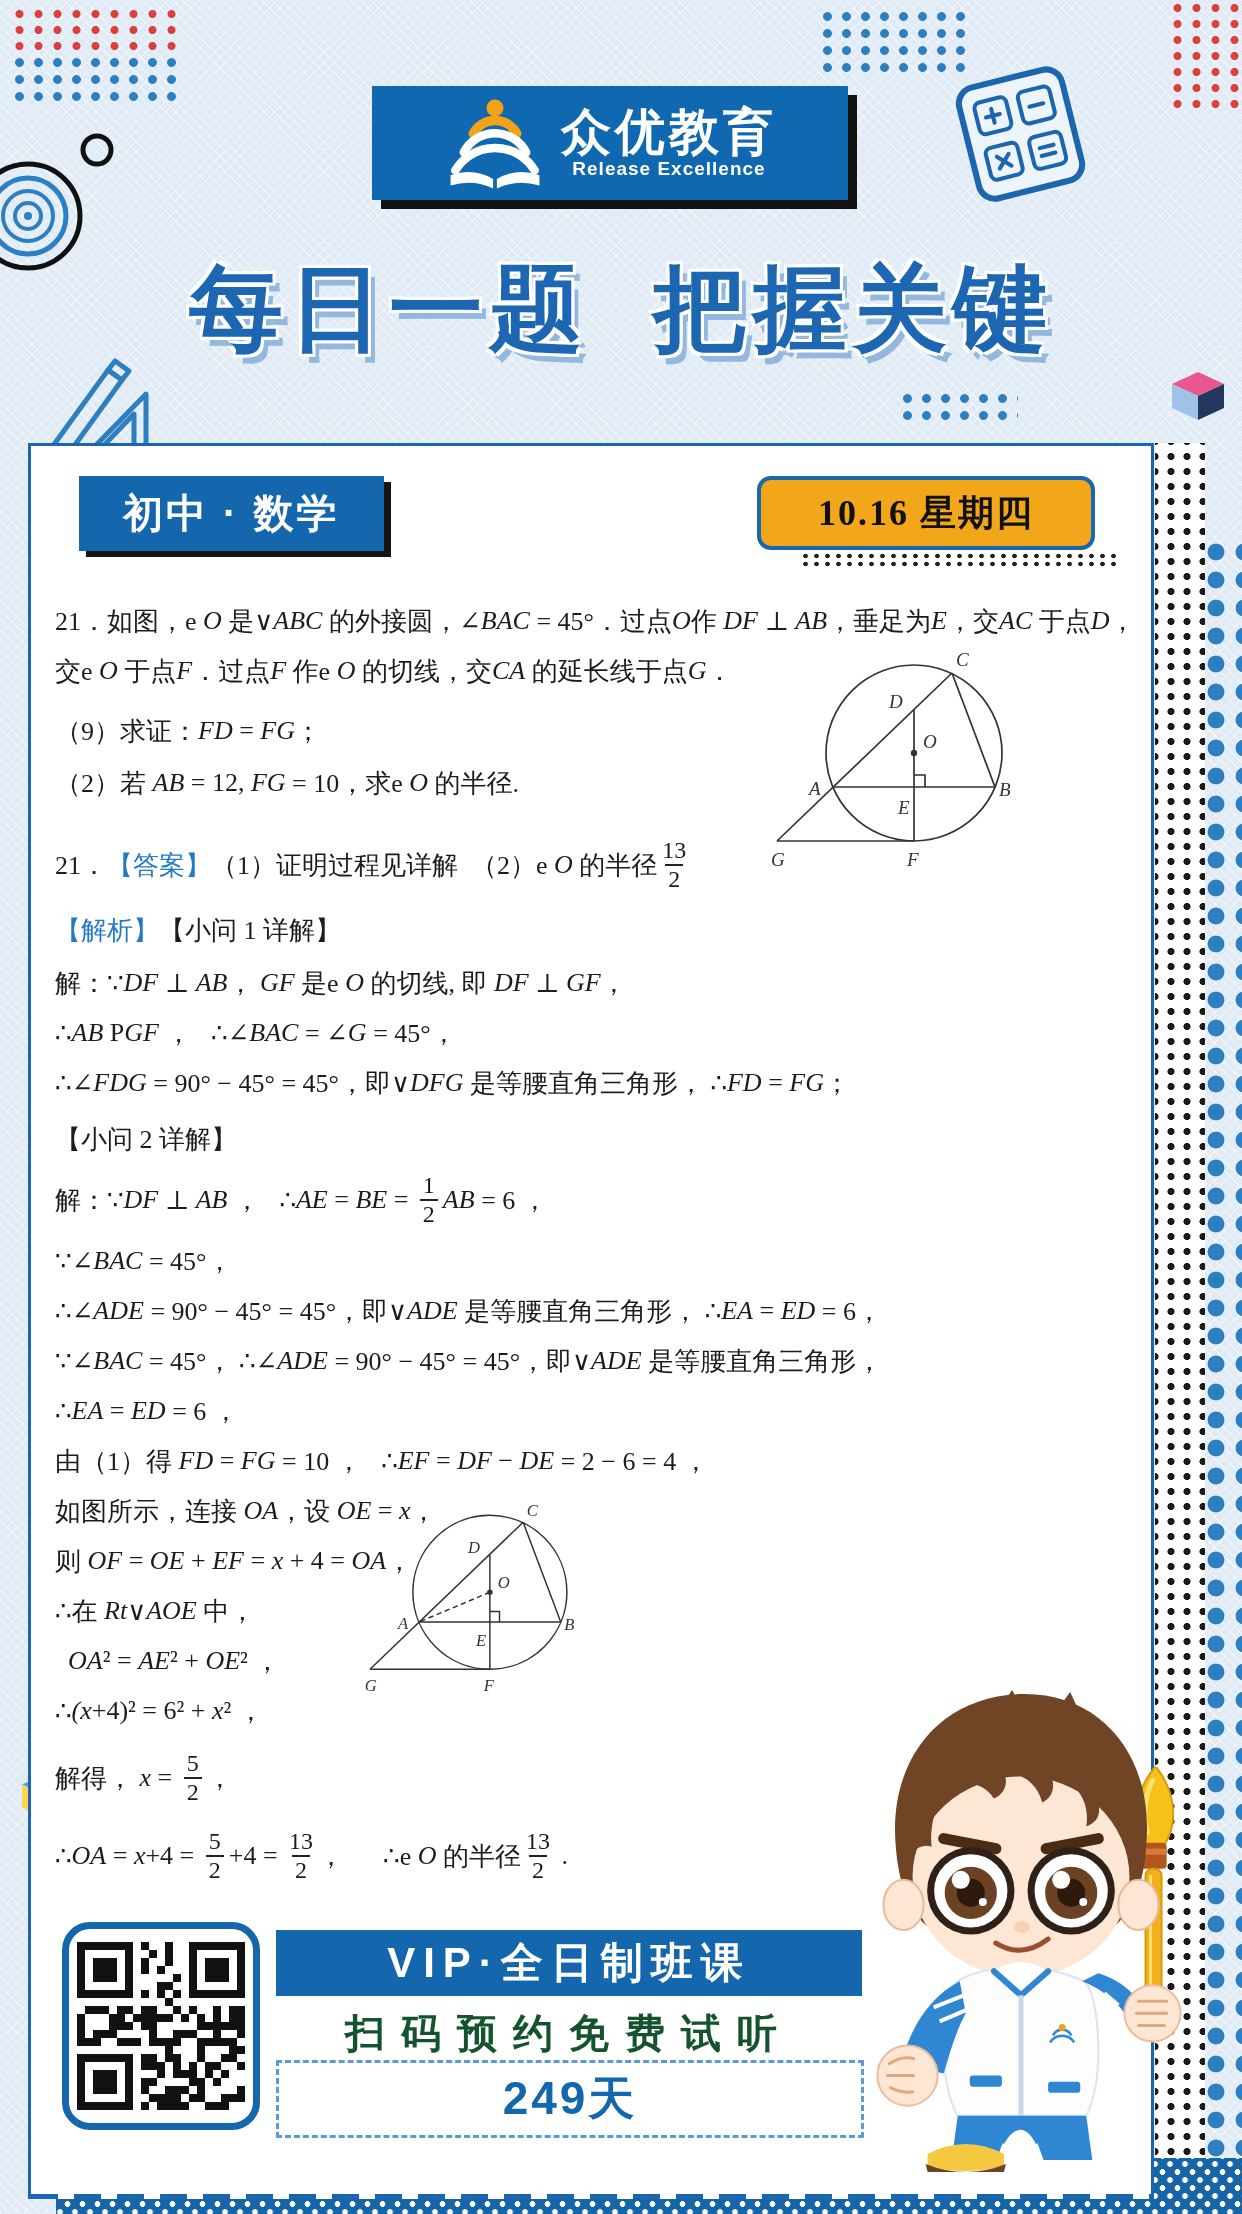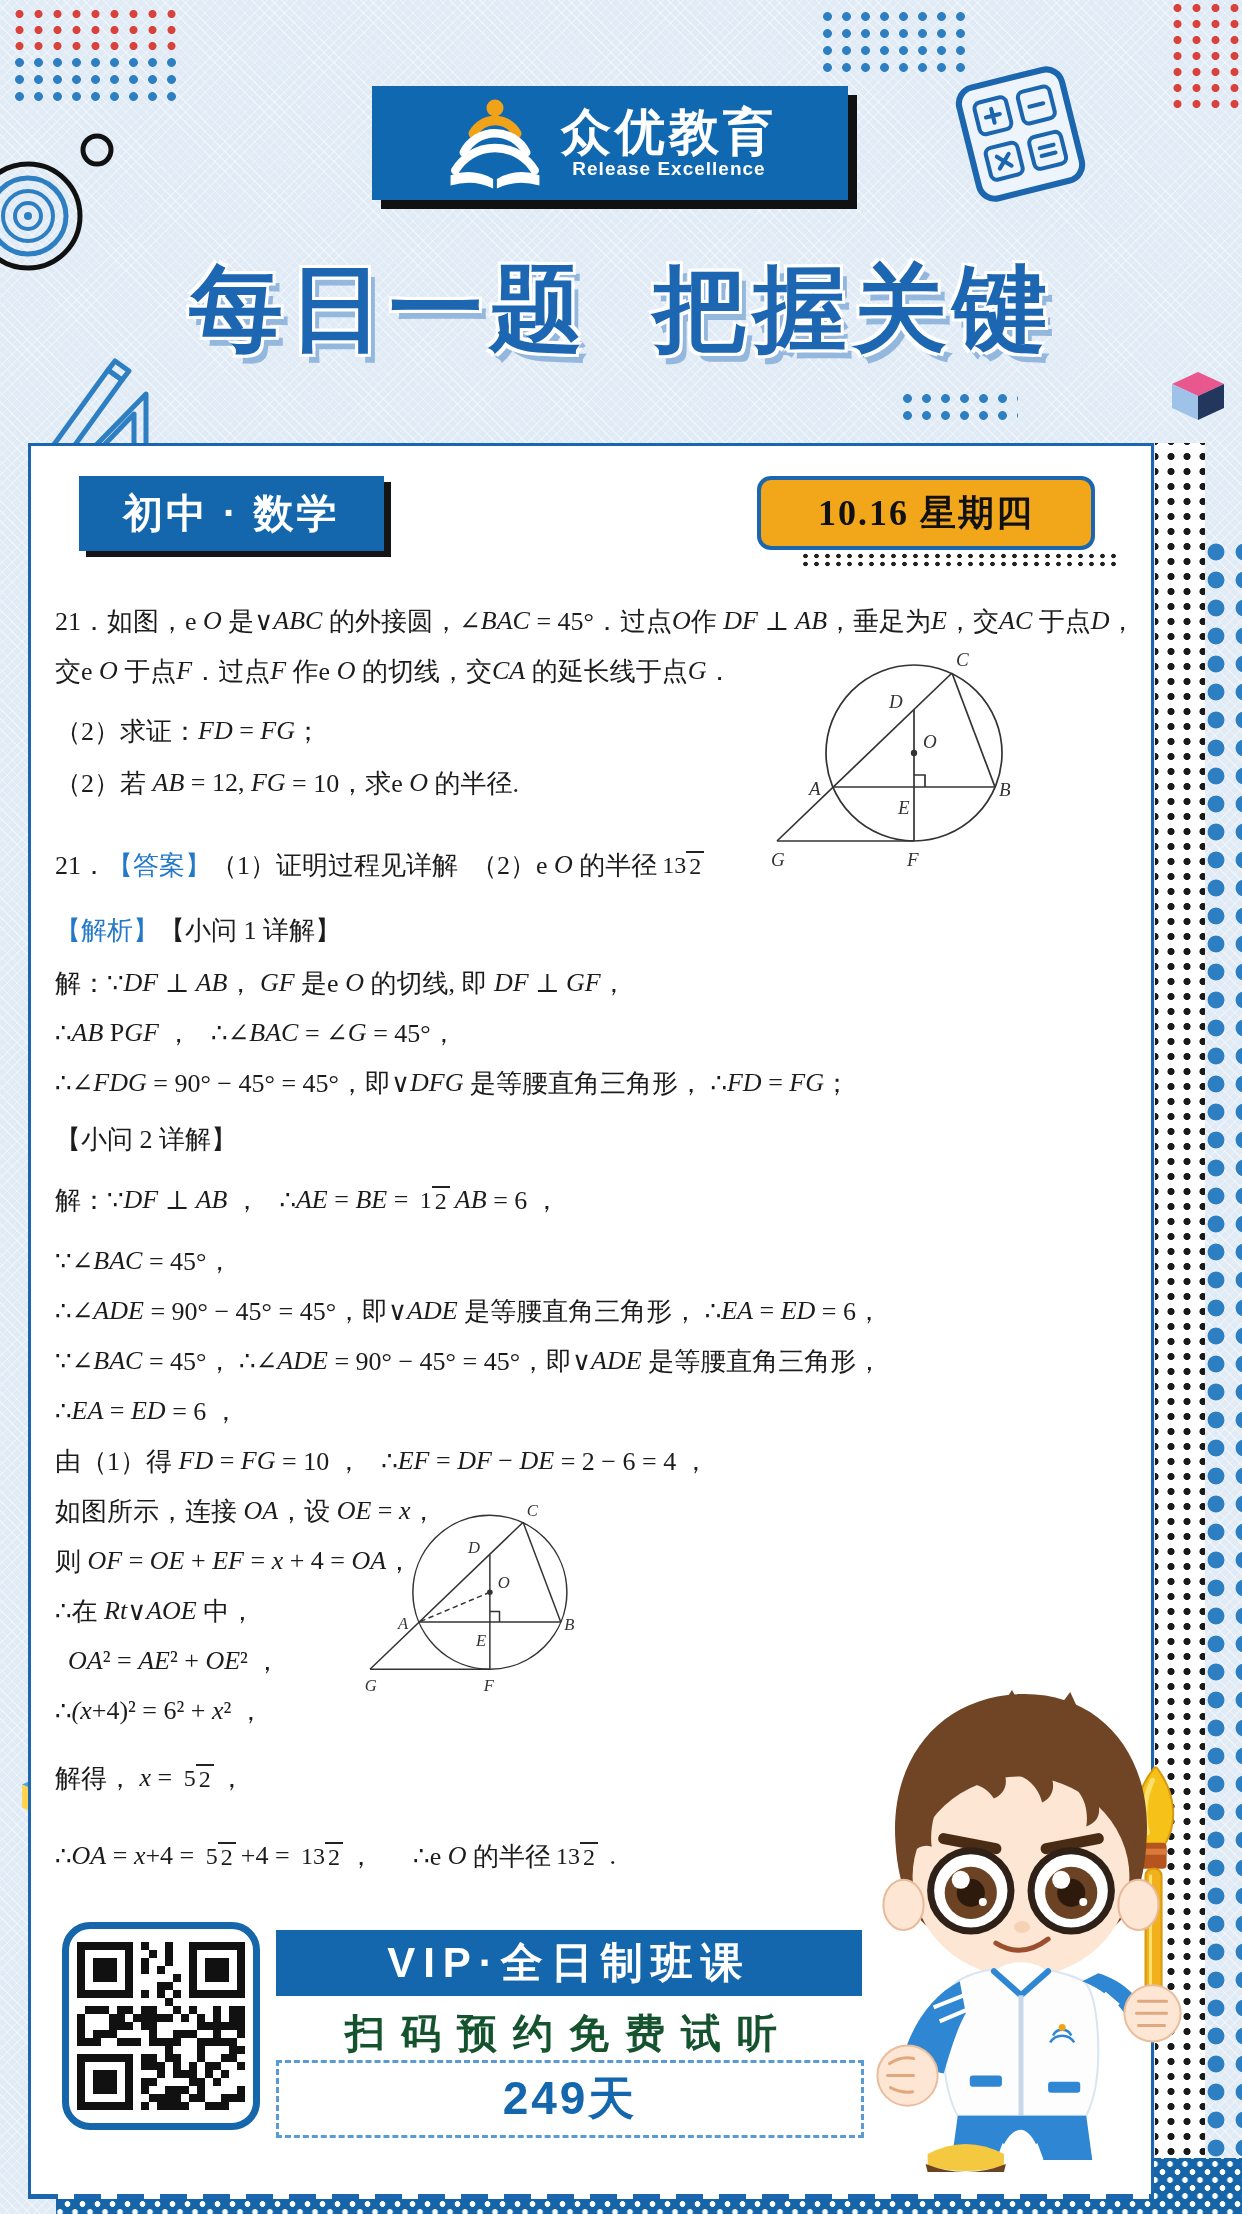--- a/index.html
+++ b/index.html
@@ -36,21 +36,21 @@
   .subject-badge{display:inline-block;margin-left:24px;background:#1467ad;color:#fff;font-size:40px;font-weight:900;
       letter-spacing:3px;padding:10px 44px;box-shadow:7px 6px 0 #151515;}
   .date-badge{position:absolute;right:34px;top:0;width:330px;height:66px;background:#f2a71b;border:4px solid #1b66ae;
       border-radius:14px;display:flex;align-items:center;justify-content:center;color:#111;
       font-family:"Liberation Serif","DejaVu Serif",serif;font-size:36px;font-weight:700;letter-spacing:2px;}
   
   .ln{display:flex;align-items:center;white-space:pre;font-size:26px;color:#1c1c1c;
       font-family:"Liberation Serif","DejaVu Serif","DejaVu Sans",serif;}
   .mv{font-style:italic;}
   .bl{color:#2478c8;}
-  .frac{display:inline-flex;flex-direction:row;align-items:center;font-size:24px;line-height:1.12;margin:0 5px;justify-content:space-between;}
+  .frac{display:inline-flex;flex-direction:column;align-items:center;font-size:24px;line-height:1.12;margin:0 5px;justify-content:space-between;}
   .fr-bot{border-top:2px solid #222;padding:0 3px;}
   .h50{height:50px;} .h42{height:42px;} .h44{height:44px;} .h74f{height:74px;} .h72f{height:72px;} .h80f{height:80px;}
   .mt44{margin-top:44px;} .mt14{margin-top:14px;} .mt10{margin-top:10px;} .mt24{margin-top:24px;}
   .mt6{margin-top:6px;} .mt2{margin-top:2px;}
   .diagram{position:absolute;z-index:4;}
   .diagram text{font-family:"Liberation Serif","DejaVu Serif",serif;font-style:italic;font-size:19px;fill:#333;}
   
   .qr-box{position:absolute;left:62px;top:1922px;width:198px;height:208px;z-index:4;background:#fff;
       border:7px solid #1566ab;border-radius:28px;display:flex;align-items:center;justify-content:center;box-sizing:border-box;}
   .vip-bar{position:absolute;left:276px;top:1930px;width:586px;height:66px;z-index:4;background:#1467ad;
@@ -145,21 +145,21 @@
   <div class="dots dots-black-sm" style="left:800px;top:552px;width:318px;height:15px;z-index:4;"></div>
 
   <div class="card">
     <div class="badge-row">
       <span class="subject-badge">初中 · 数学</span>
       <span class="date-badge">10.16 星期四</span>
     </div>
 
     <div class="ln mt44 h50"><span>21．如图，e </span><span class="mv">O</span><span> 是∨</span><span class="mv">ABC</span><span> 的外接圆，∠</span><span class="mv">BAC</span><span> = 45°．过点</span><span class="mv">O</span><span>作 </span><span class="mv">DF</span><span> ⊥ </span><span class="mv">AB</span><span>，垂足为</span><span class="mv">E</span><span>，交</span><span class="mv">AC</span><span> 于点</span><span class="mv">D</span><span>，</span></div>
     <div class="ln h50"><span>交e </span><span class="mv">O</span><span> 于点</span><span class="mv">F</span><span>．过点</span><span class="mv">F</span><span> 作e </span><span class="mv">O</span><span> 的切线，交</span><span class="mv">CA</span><span> 的延长线于点</span><span class="mv">G</span><span>．</span></div>
-    <div class="ln mt14 h42"><span>（2）求证：</span><span class="mv">FD</span><span> = </span><span class="mv">FG</span><span>；</span></div>
+    <div class="ln mt14 h42"><span>（9）求证：</span><span class="mv">FD</span><span> = </span><span class="mv">FG</span><span>；</span></div>
     <div class="ln mt10 h42"><span>（2）若 </span><span class="mv">AB</span><span> = 12, </span><span class="mv">FG</span><span> = 10，求e </span><span class="mv">O</span><span> 的半径.</span></div>
 
     <div class="ln mt24 h74f"><span>21．</span><span class="bl">【答案】</span><span>（1）证明过程见详解  （2）e </span><span class="mv">O</span><span> 的半径</span><span class="frac"><span class="fr-top">13</span><span class="fr-bot">2</span></span></div>
     <div class="ln mt6 h44"><span class="bl">【解析】</span><span>【小问 1 详解】</span></div>
 
     <div class="ln mt6 h50"><span>解：∵</span><span class="mv">DF</span><span> ⊥ </span><span class="mv">AB</span><span>， </span><span class="mv">GF</span><span> 是e </span><span class="mv">O</span><span> 的切线, 即 </span><span class="mv">DF</span><span> ⊥ </span><span class="mv">GF</span><span>，</span></div>
     <div class="ln h50"><span>∴</span><span class="mv">AB</span><span> P</span><span class="mv">GF</span><span> ，   ∴∠</span><span class="mv">BAC</span><span> = ∠</span><span class="mv">G</span><span> = 45°，</span></div>
     <div class="ln h50"><span>∴∠</span><span class="mv">FDG</span><span> = 90° − 45° = 45°，即∨</span><span class="mv">DFG</span><span> 是等腰直角三角形， ∴</span><span class="mv">FD</span><span> = </span><span class="mv">FG</span><span>；</span></div>
 
     <div class="ln mt6 h50"><span>【小问 2 详解】</span></div>

